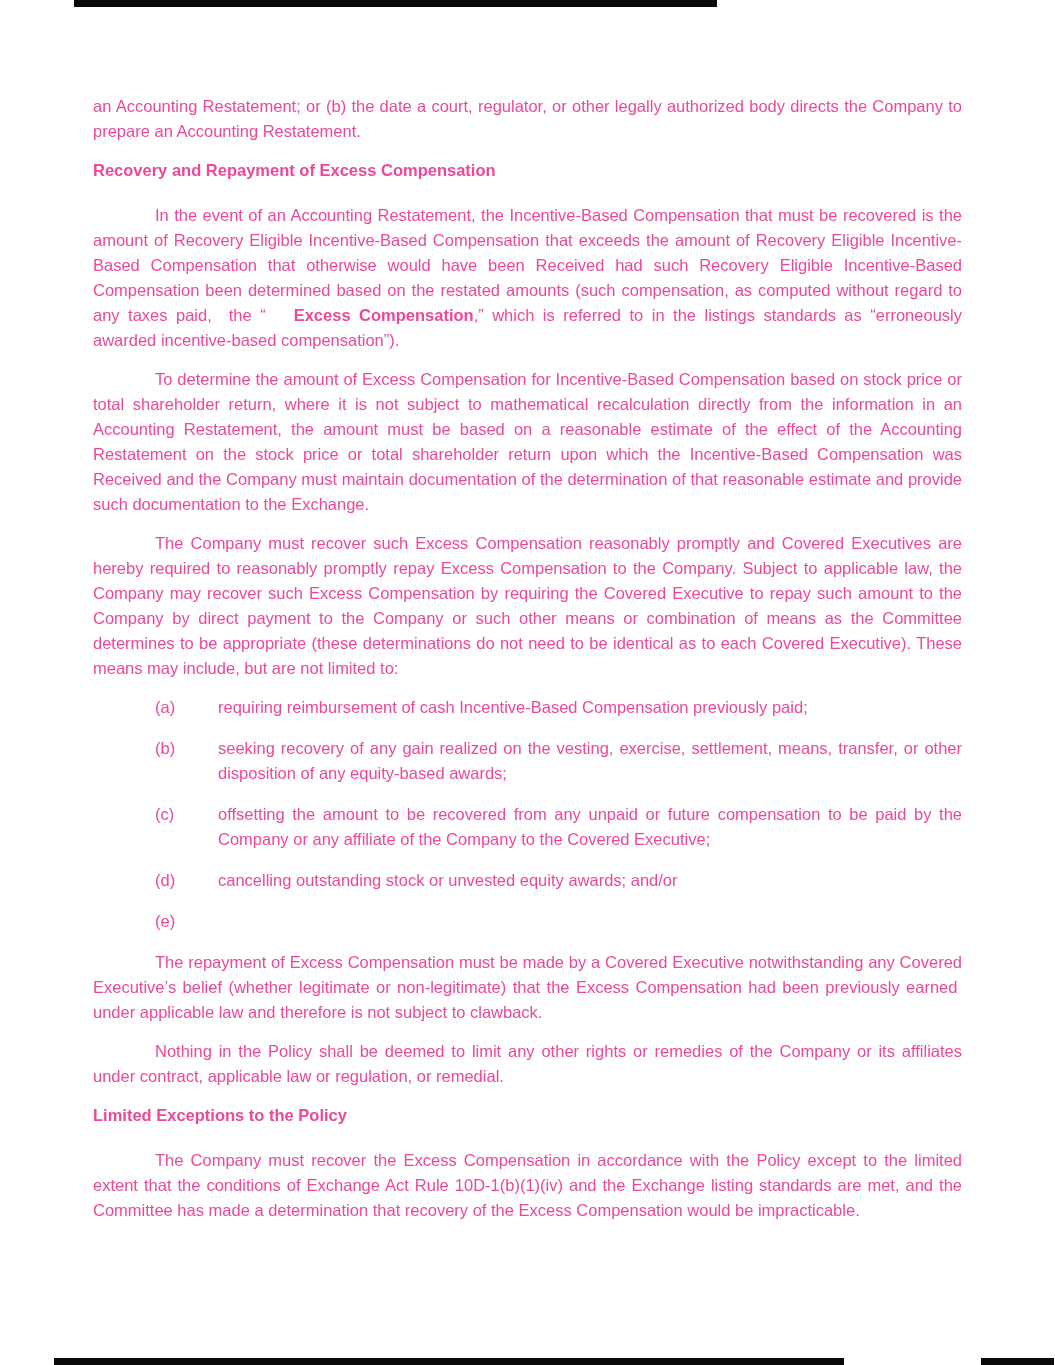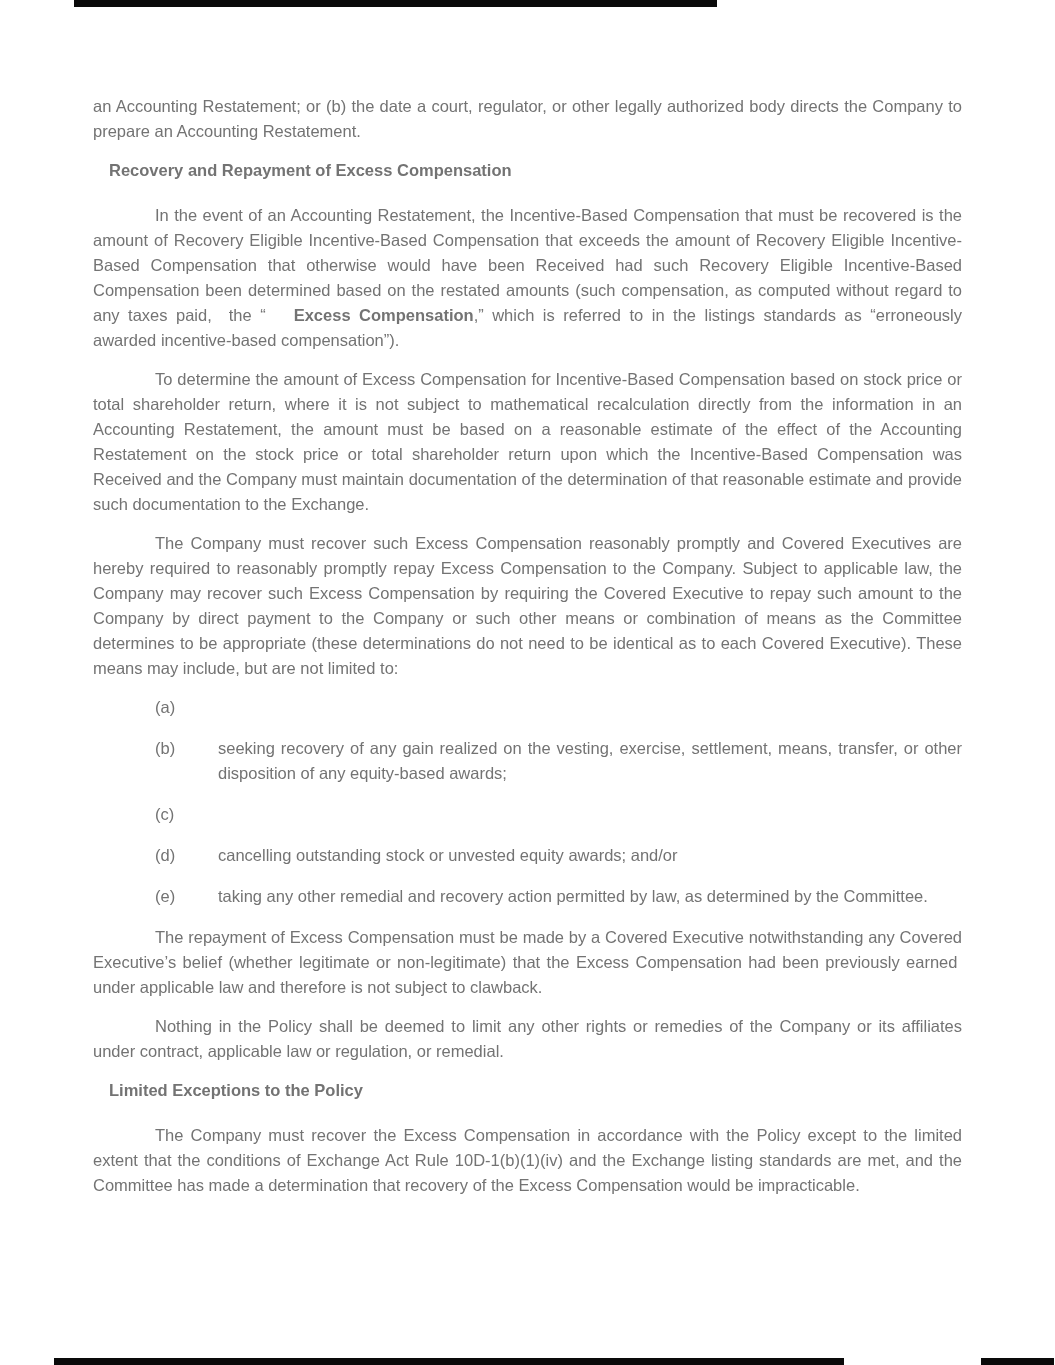--- a/index.html
+++ b/index.html
@@ -25,21 +25,21 @@
   .para {
     margin: 0 0 14px 0;
     font-size: 16.5px;
     line-height: 25px;
     text-align: justify;
   }
   .para.indent {
     text-indent: 62px;
   }
   .heading {
-    margin: 6px 0 20px 16px;
+    margin: 6px 0 20px 0;
     font-size: 16.5px;
     line-height: 25px;
     font-weight: bold;
     text-align: left;
   }
   .list-item {
     display: flex;
     margin: 0 0 16px 0;
     padding-left: 62px;
   }
@@ -62,45 +62,46 @@
     position: absolute;
     height: 7px;
   }
   .scan-bar-top    { top: 0;    left: 74px;  width: 643px; }
   .scan-bar-bottom { bottom: 0; left: 54px;  width: 790px; }
   .scan-bar-corner { bottom: 0; left: 981px; width: 73px;  }
 </style>
 </head>
 <body>
 
-<div class="page" style="background: rgb(255, 255, 255); color: #737373;">
+<div class="page" style="background: rgb(255, 255, 255); color: #ec4899;">
   <div class="scan-bar scan-bar-top" style="background: rgb(10, 10, 10);"></div>
   <main class="content" id="doc-content">
       <p class="para"><span>an Accounting Restatement; or (b) the date a court, regulator, or other legally authorized body directs the Company to prepare an Accounting Restatement.</span></p>
       <h2 class="heading">Recovery and Repayment of Excess Compensation</h2>
       <p class="para indent"><span>In the event of an Accounting Restatement, the Incentive-Based Compensation that must be recovered is the amount of Recovery Eligible Incentive-Based Compensation that exceeds the amount of Recovery Eligible Incentive-Based Compensation that otherwise would have been Received had such Recovery Eligible Incentive-Based Compensation been determined based on the restated amounts (such compensation, as computed without regard to any taxes paid,&nbsp; the “</span><strong class="bold-term">Excess Compensation</strong><span>,” which is referred to in the listings standards as “erroneously awarded incentive-based compensation”).</span></p>
       <p class="para indent"><span>To determine the amount of Excess Compensation for Incentive-Based Compensation based on stock price or total shareholder return, where it is not subject to mathematical recalculation directly from the information in an Accounting Restatement, the amount must be based on a reasonable estimate of the effect of the Accounting Restatement on the stock price or total shareholder return upon which the Incentive-Based Compensation was Received and the Company must maintain documentation of the determination of that reasonable estimate and provide such documentation to the Exchange.</span></p>
       <p class="para indent"><span>The Company must recover such Excess Compensation reasonably promptly and Covered Executives are hereby required to reasonably promptly repay Excess Compensation to the Company. Subject to applicable law, the Company may recover such Excess Compensation by requiring the Covered Executive to repay such amount to the Company by direct payment to the Company or such other means or combination of means as the Committee determines to be appropriate (these determinations do not need to be identical as to each Covered Executive). These means may include, but are not limited to:</span></p>
       <div class="list-item">
         <span class="list-label">(a)</span>
+        <div class="list-text"><span>requiring reimbursement of cash Incentive-Based Compensation previously paid;</span></div>
       </div>
       <div class="list-item">
         <span class="list-label">(b)</span>
         <div class="list-text"><span>seeking recovery of any gain realized on the vesting, exercise, settlement, means, transfer, or other disposition of any equity-based awards;</span></div>
       </div>
       <div class="list-item">
         <span class="list-label">(c)</span>
+        <div class="list-text"><span>offsetting the amount to be recovered from any unpaid or future compensation to be paid by the Company or any affiliate of the Company to the Covered Executive;</span></div>
       </div>
       <div class="list-item">
         <span class="list-label">(d)</span>
         <div class="list-text"><span>cancelling outstanding stock or unvested equity awards; and/or</span></div>
       </div>
       <div class="list-item">
         <span class="list-label">(e)</span>
-        <div class="list-text"><span>taking any other remedial and recovery action permitted by law, as determined by the Committee.</span></div>
       </div>
       <p class="para indent"><span>The repayment of Excess Compensation must be made by a Covered Executive notwithstanding any Covered Executive’s belief (whether legitimate or non-legitimate) that the Excess Compensation had been previously earned&nbsp; under applicable law and therefore is not subject to clawback.</span></p>
       <p class="para indent"><span>Nothing in the Policy shall be deemed to limit any other rights or remedies of the Company or its affiliates under contract, applicable law or regulation, or remedial.</span></p>
       <h2 class="heading">Limited Exceptions to the Policy</h2>
       <p class="para indent"><span>The Company must recover the Excess Compensation in accordance with the Policy except to the limited extent that the conditions of Exchange Act Rule 10D-1(b)(1)(iv) and the Exchange listing standards are met, and the Committee has made a determination that recovery of the Excess Compensation would be impracticable.</span></p>
     </main>
   <div class="scan-bar scan-bar-bottom" style="background: rgb(10, 10, 10);"></div>
   <div class="scan-bar scan-bar-corner" style="background: rgb(10, 10, 10);"></div>
 </div>
 

